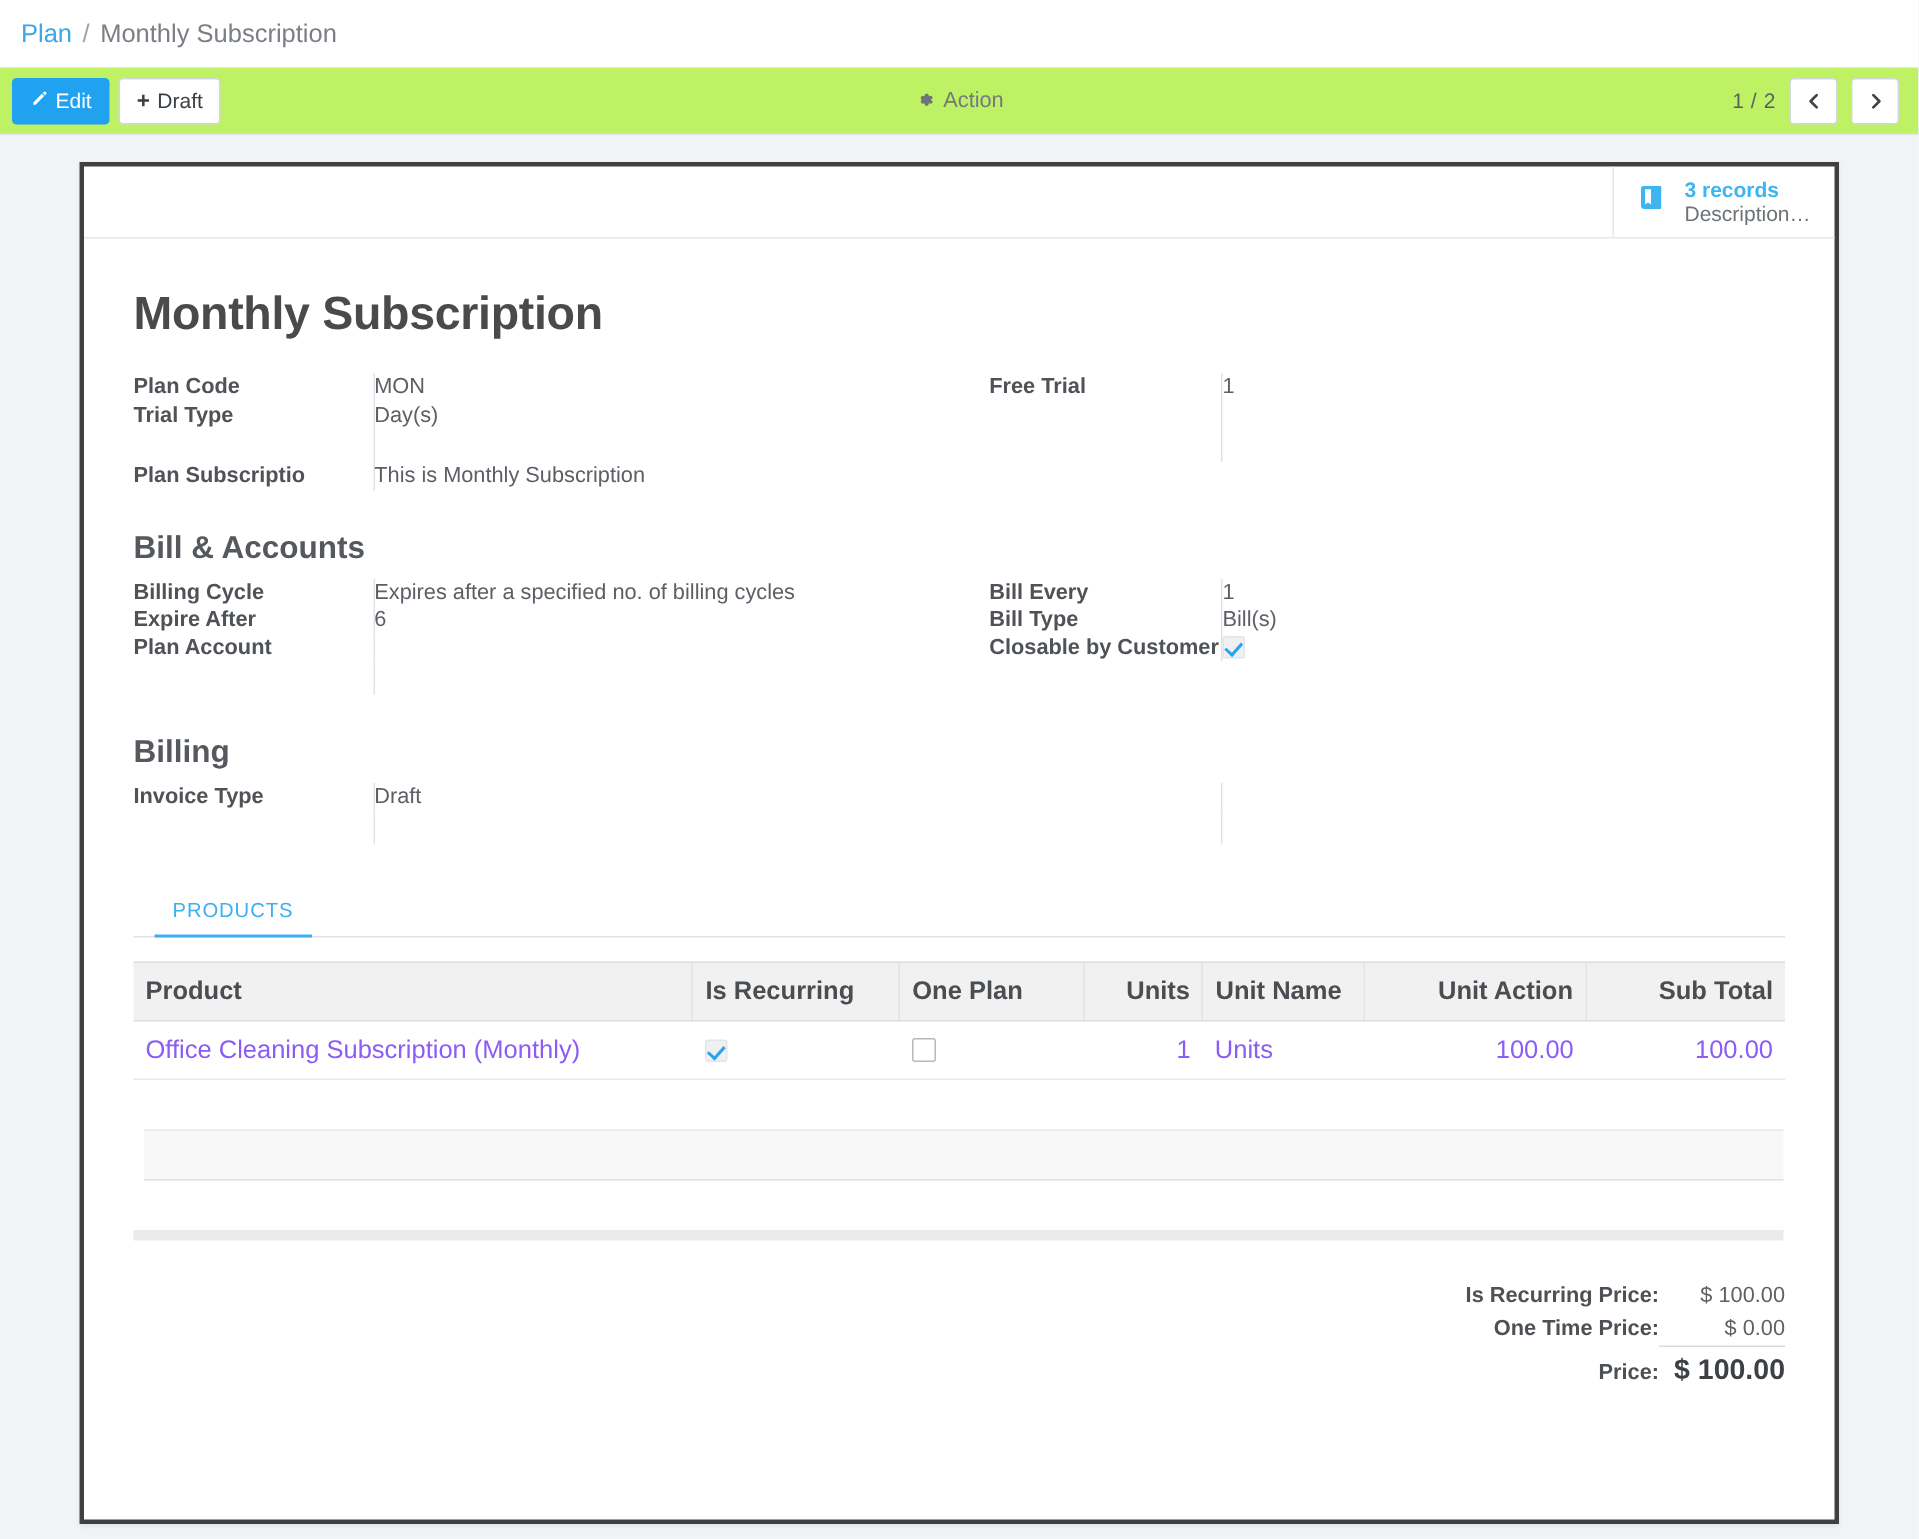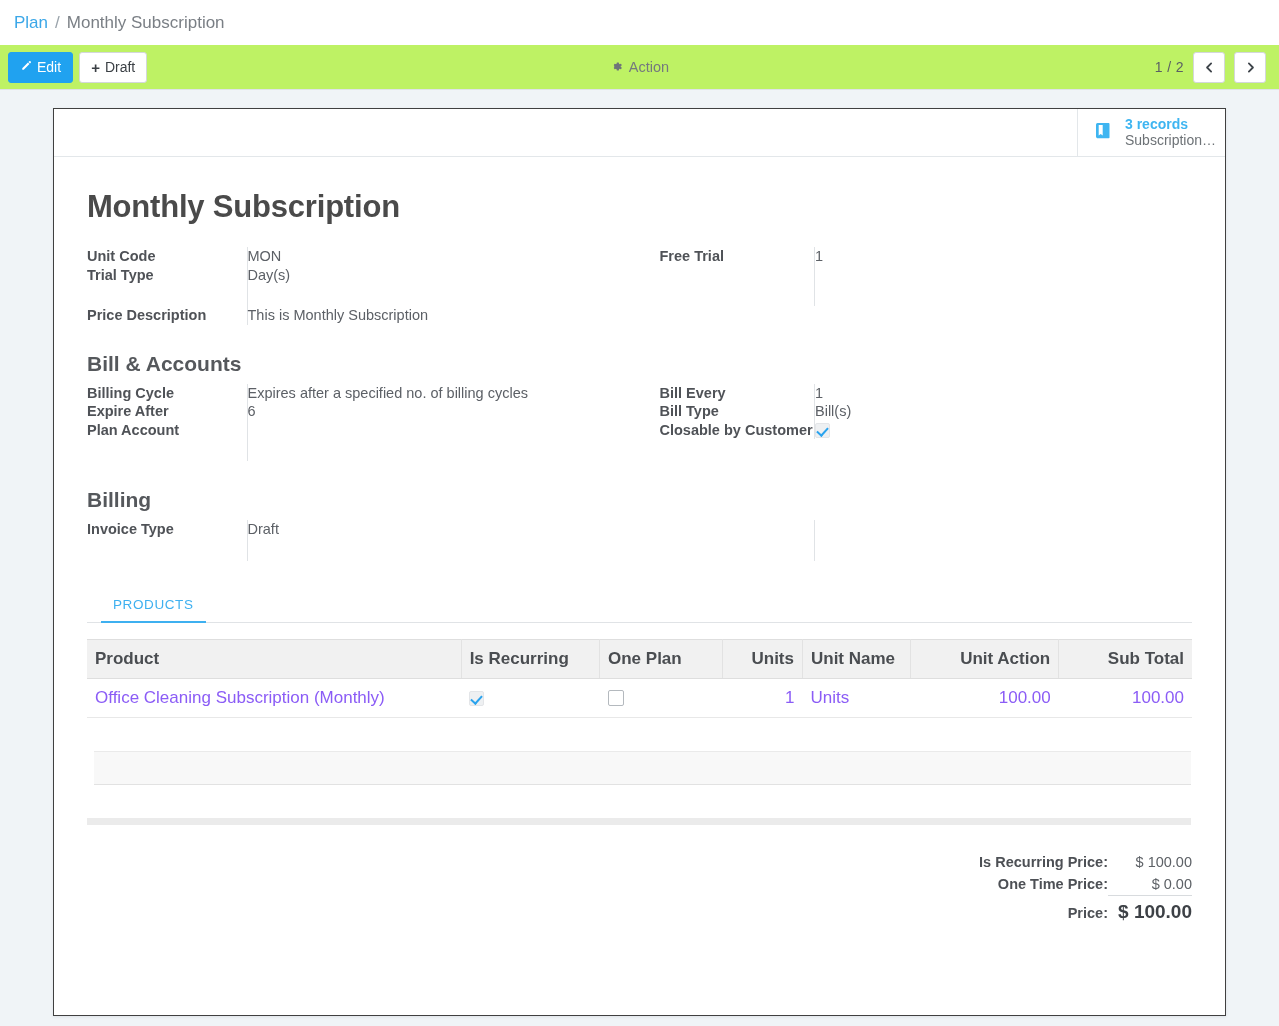--- a/index.html
+++ b/index.html
@@ -118,21 +118,21 @@
     color: #3e444a;
   }
   .pager-btn svg { display: block; }
 
   
   .sheet-wrap {
     padding: 18px 53px 0 53px;
   }
   .sheet {
     background: #fff;
-    border: 1px solid #404040;
+    border: 3px solid #404040;
     box-shadow: 0 1px 3px rgba(60,70,80,.10);
     min-height: 908px;
     position: relative;
   }
 
   .stat-bar {
     display: flex;
     justify-content: flex-end;
     border-bottom: 1px solid #e3e7ea;
     height: 48px;
@@ -385,35 +385,35 @@
 
     <div class="stat-bar">
       <div class="stat-button">
         <span class="stat-icon">
           <svg width="24" height="24" viewBox="0 0 24 24" fill="#3eb5f1">
               <path d="M5.5 4h11.2c.5 0 .8.4.8.9v13.6c0 .5-.3.8-.8.8H5.9c-1 0-1.9-.8-1.9-1.9V5.9C4 4.8 4.6 4 5.5 4zm1.2 2.1v10.3l2-1.4 2 1.4V6.1h-4z"></path>
             </svg>
         </span>
         <span class="stat-text">
           <span class="stat-value">3 records</span>
-          <span class="stat-label">Subscription…</span>
+          <span class="stat-label">Description…</span>
         </span>
       </div>
     </div>
 
     <div class="sheet-body">
 
       <div class="record-title">Monthly Subscription</div>
 
       <div class="group-row">
         <div class="group-col">
           <table class="form-table">
             <tbody>
                 <tr>
-              <td class="lbl">Unit Code</td>
+              <td class="lbl">Plan Code</td>
               <td class="val">MON</td>
             </tr>
             <tr>
               <td class="lbl">Trial Type</td>
               <td class="val">Day(s)</td>
             </tr>
             <tr class="spacer-row">
                   <td></td>
                   <td class="val"></td>
                 </tr>
@@ -438,21 +438,21 @@
           </tbody>
             </table>
         </div>
       </div>
 
       <div class="group-row">
         <div class="group-col">
           <table class="form-table">
             <tbody>
                 <tr>
-              <td class="lbl">Price Description</td>
+              <td class="lbl">Plan Subscriptio</td>
               <td class="val">This is Monthly Subscription</td>
             </tr>
           </tbody>
             </table>
         </div>
         <div class="group-col right"></div>
       </div>
 
       <div class="section-title">Bill &amp; Accounts</div>
       <div class="group-row">

